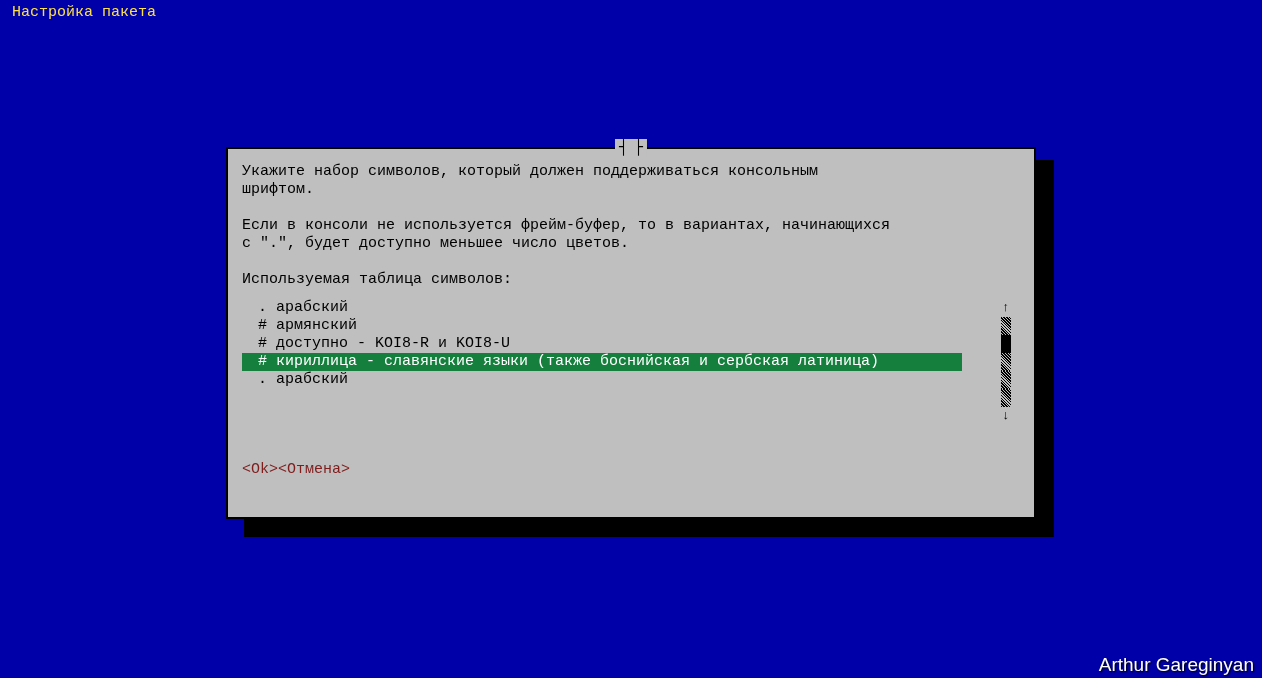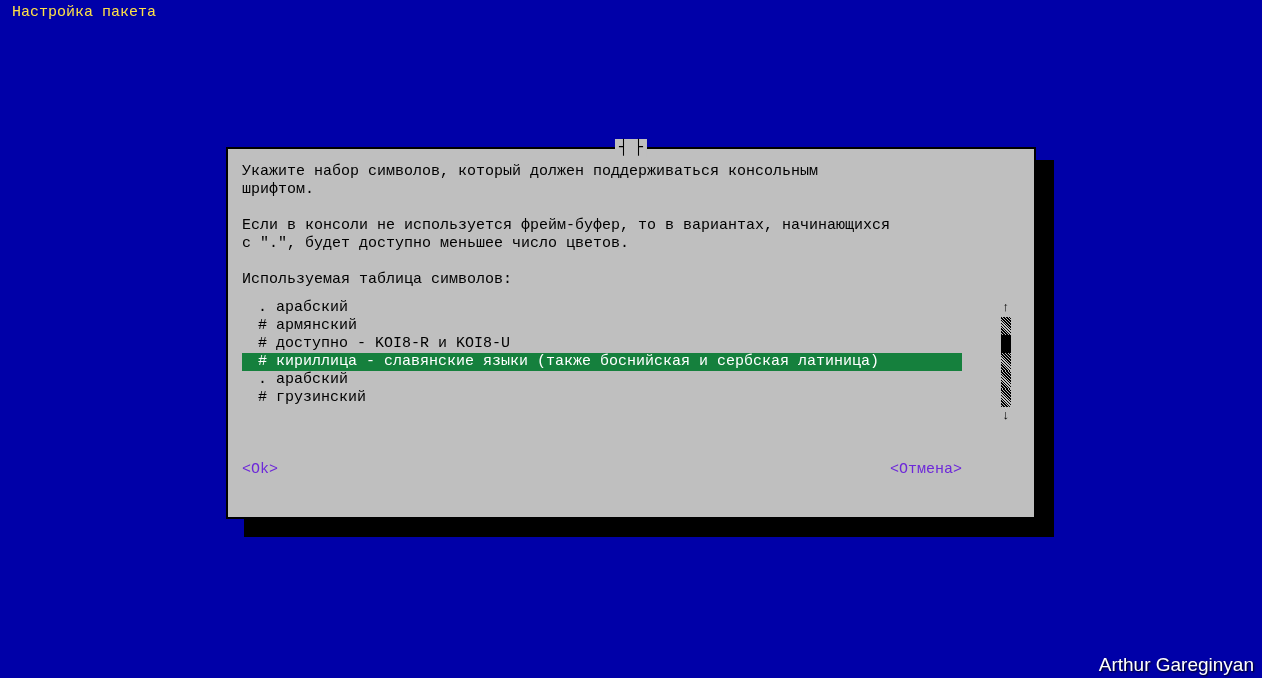--- a/index.html
+++ b/index.html
@@ -86,23 +86,23 @@
   .scroll-arrow { color: #000; font-size: 13px; line-height: 18px; }
   .scroll-track {
     width: 10px;
     height: 18px;
     background: repeating-linear-gradient(45deg,#000 0,#000 1px,#bfbfbf 1px,#bfbfbf 2px);
   }
   .scroll-thumb { width: 10px; height: 18px; background: #000; }
   .buttons {
     margin-top: 36px;
     display: flex;
-    justify-content: space-between;
+    justify-content: flex-start;
     width: 720px;
-    color: #6d28d9;
+    color: #7f1d1d;
   }
   .btn { cursor: pointer; white-space: pre; }
   .watermark {
     position: absolute;
     right: 8px;
     bottom: 4px;
     font-family: Liberation Sans, sans-serif;
     font-size: 19px;
     color: #fff;
     text-shadow: 1px 1px 2px #000;
@@ -131,21 +131,20 @@
 
 Используемая таблица символов:</div>
 
     <div class="list-area">
       <div class="list" id="charset-list">
           <div class="list-row">. арабский</div>
           <div class="list-row"># армянский</div>
           <div class="list-row"># доступно - KOI8-R и KOI8-U</div>
           <div class="list-row selected"># кириллица - славянские языки (также боснийская и сербская латиница)</div>
           <div class="list-row">. арабский</div>
-          <div class="list-row"># грузинский</div>
         </div>
       <div class="scroll-col">
         <span class="scroll-arrow">↑</span>
         <div class="scroll-track"></div>
         <div class="scroll-thumb"></div>
         <div class="scroll-track"></div>
         <div class="scroll-track"></div>
         <div class="scroll-track"></div>
         <span class="scroll-arrow">↓</span>
       </div>

